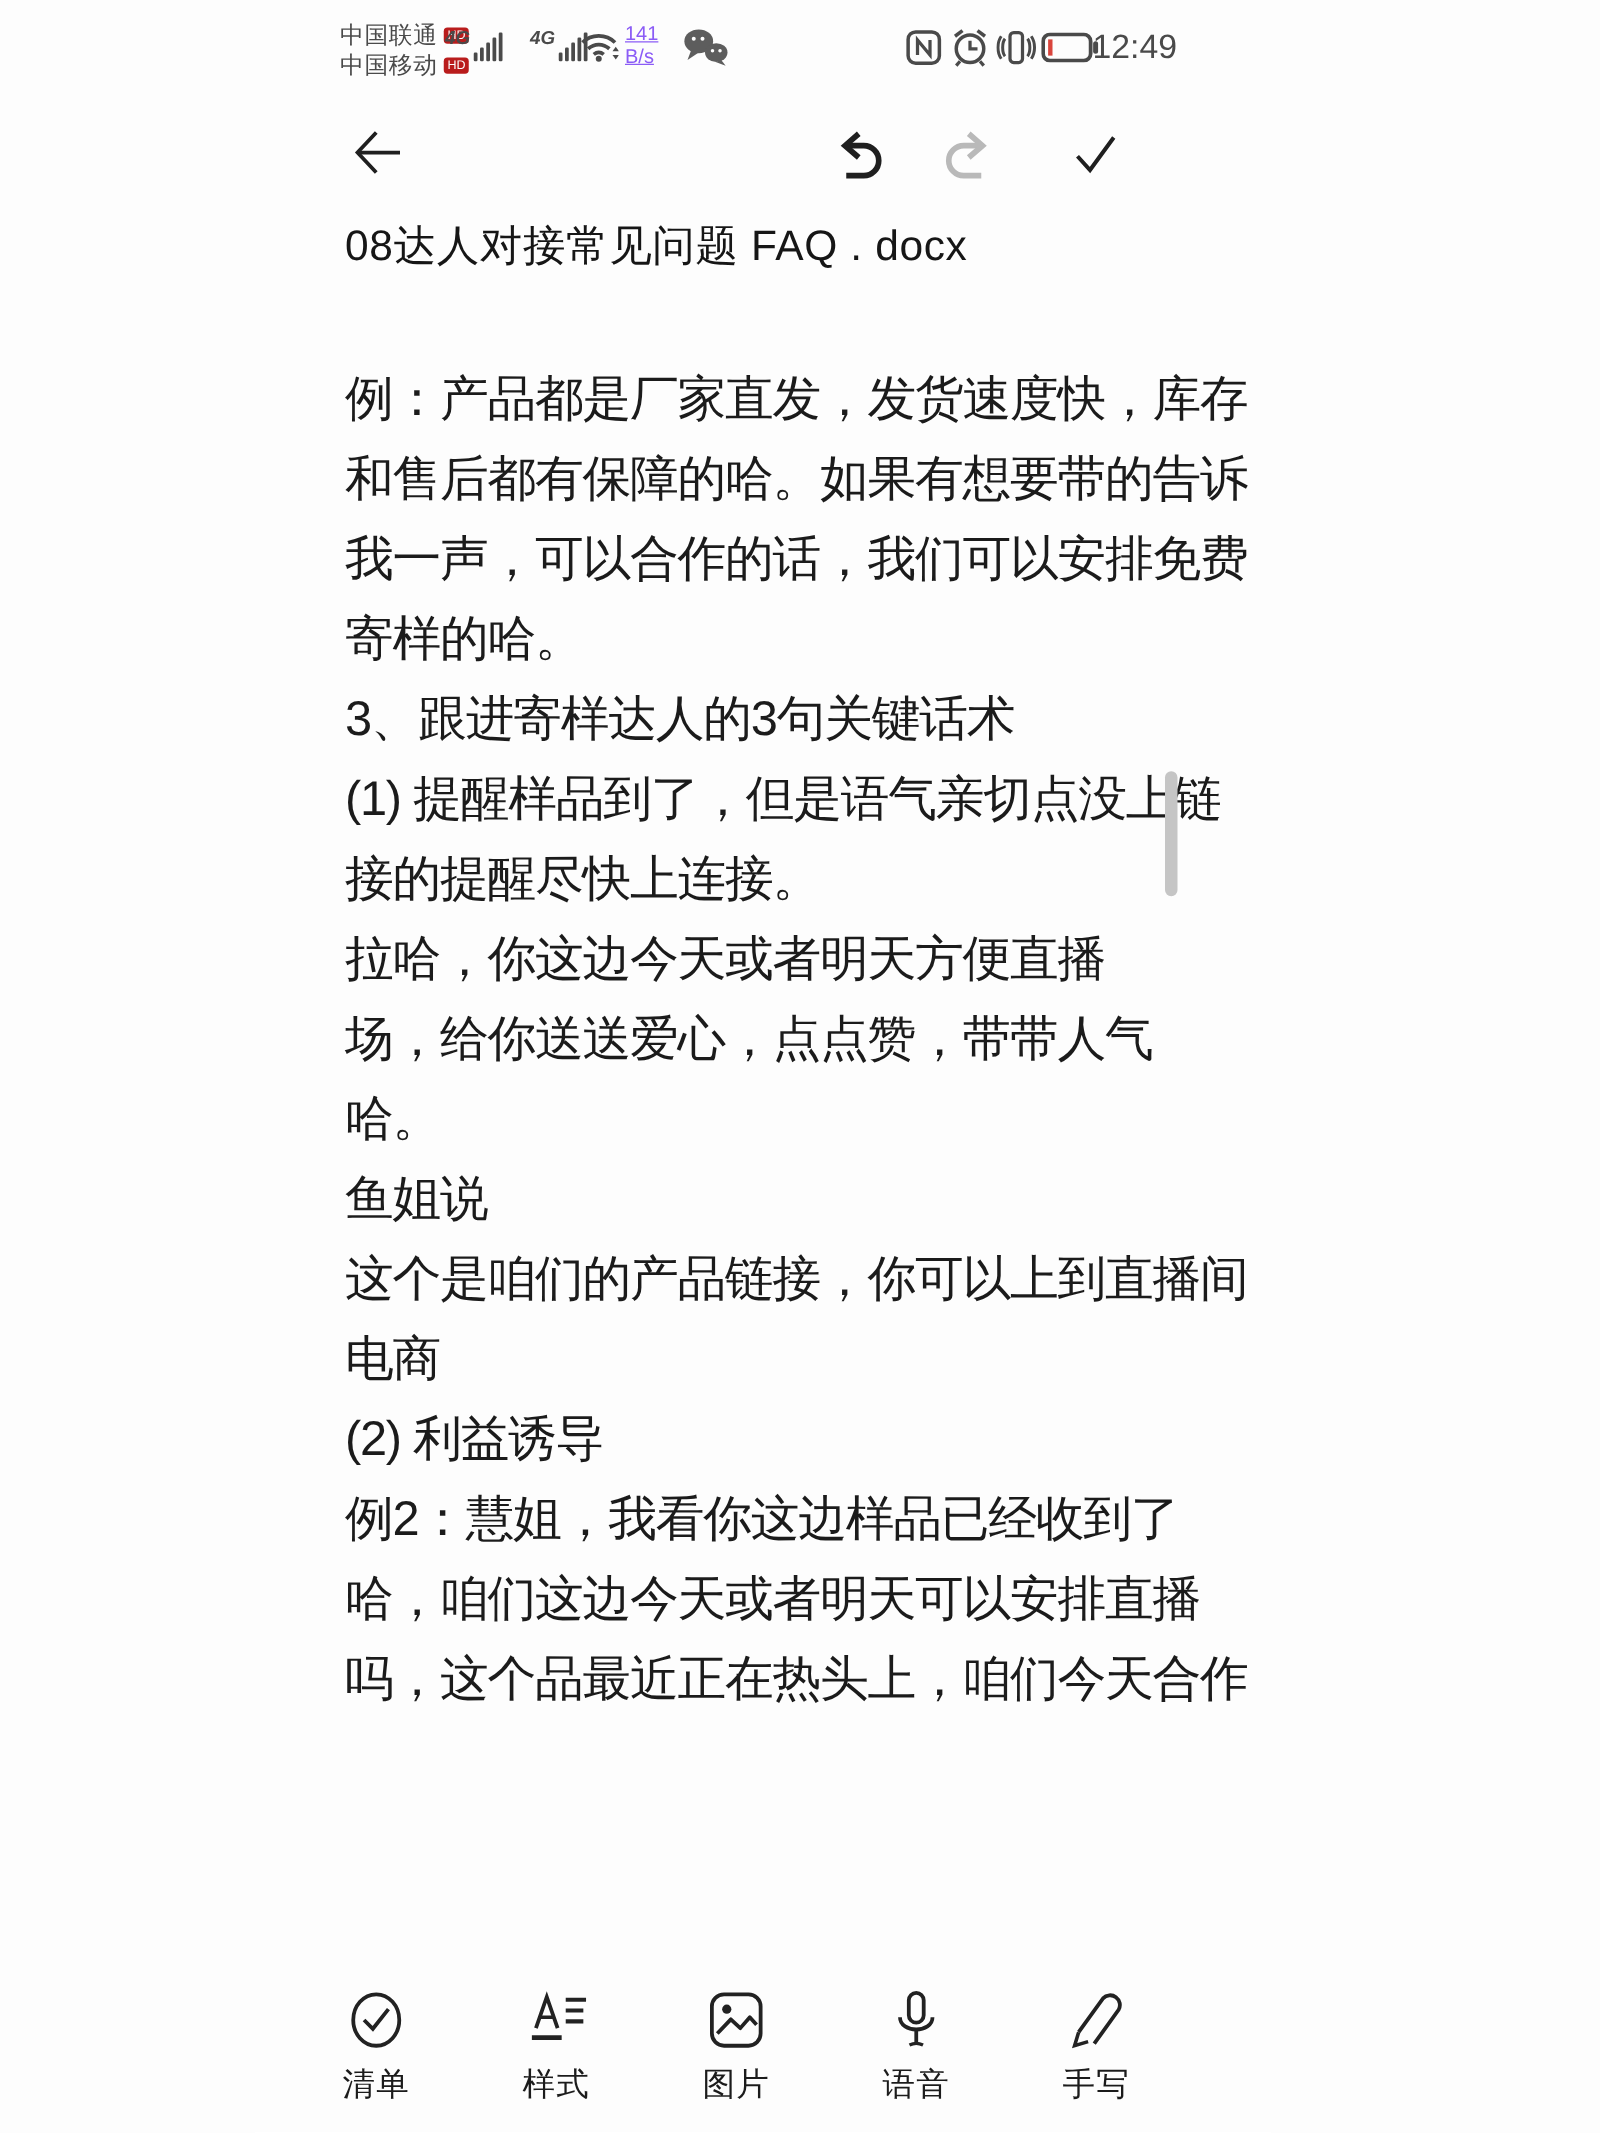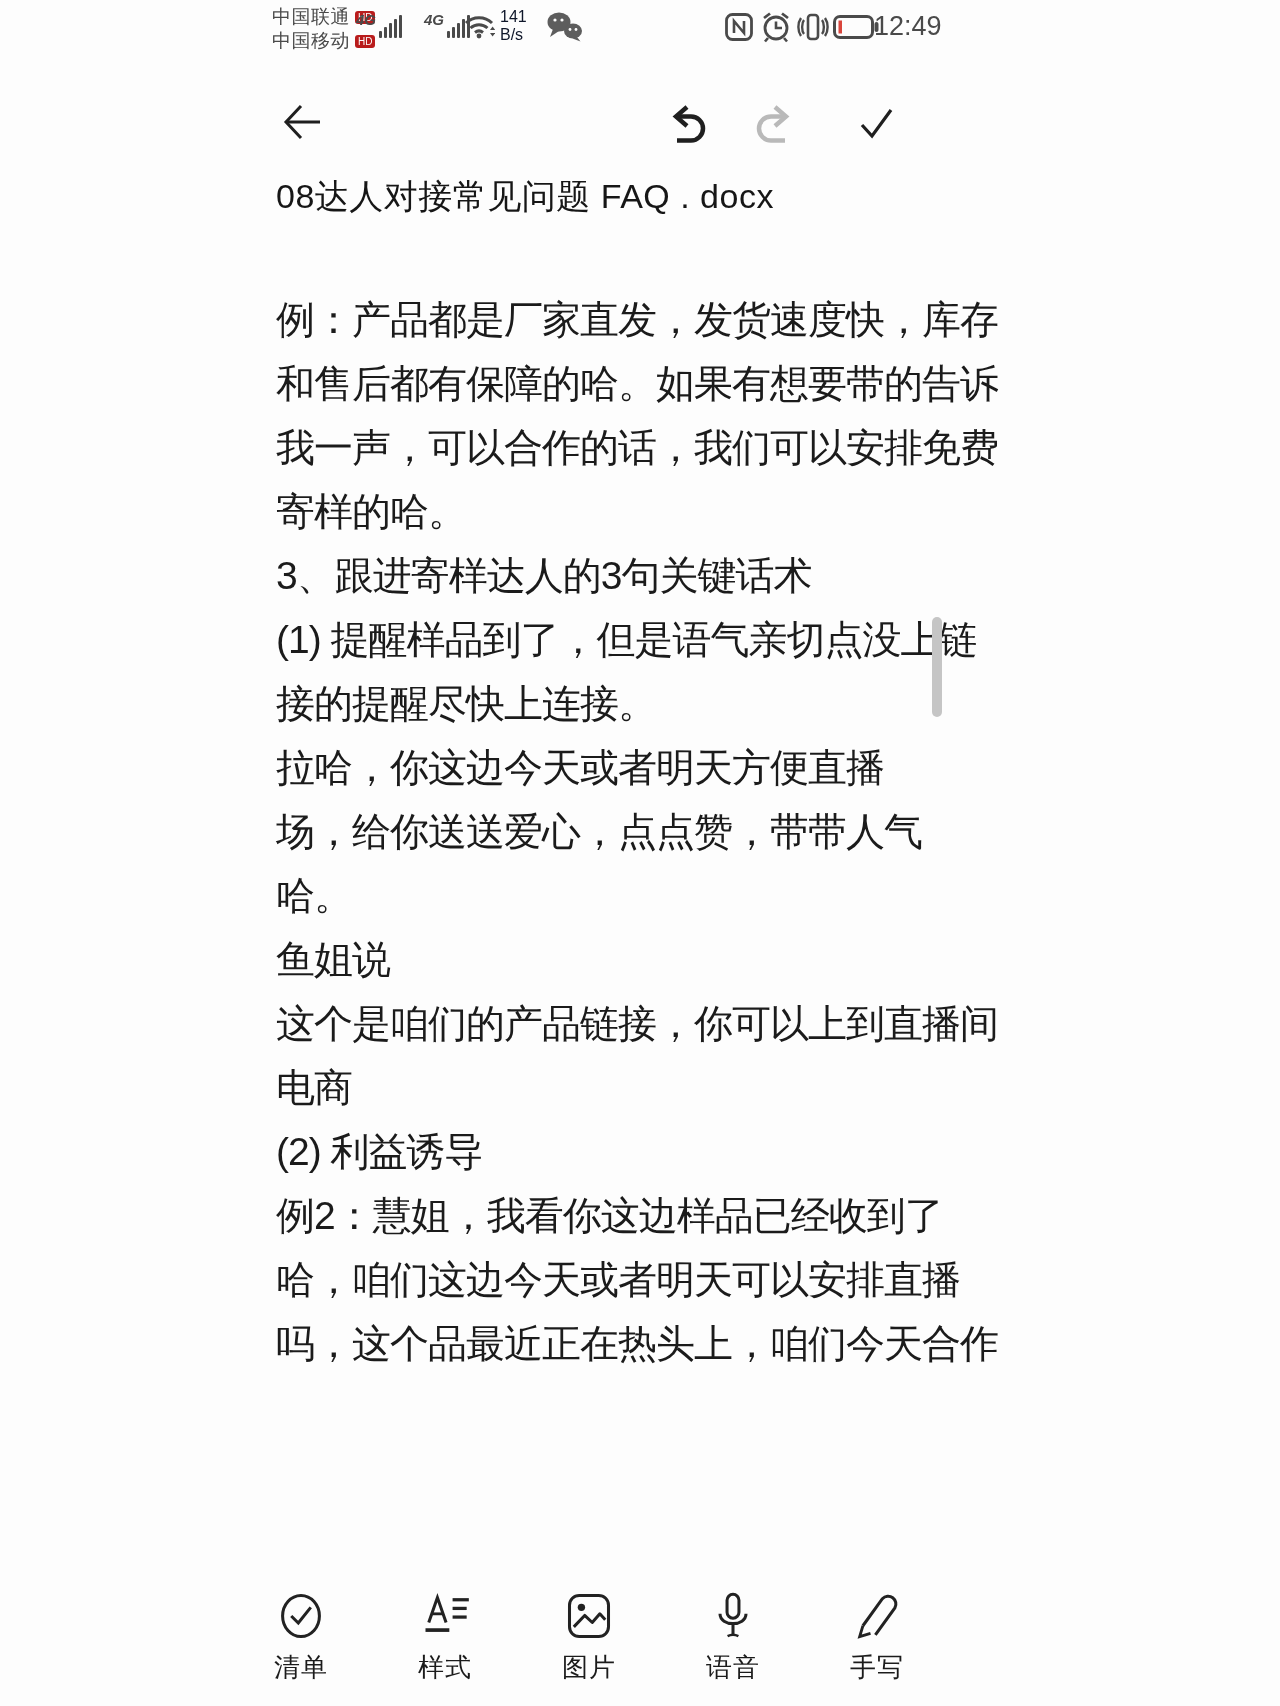--- a/index.html
+++ b/index.html
@@ -2,33 +2,33 @@
 <html><head>
 <meta charset="utf-8">
 <style>
   * { margin:0; padding:0; box-sizing:border-box; }
   html,body { background:#ffffff; }
   .phone {
     position:relative; width:1280px; height:1706px; overflow:hidden;
     background:#fdfdfd; font-family:"Liberation Sans", sans-serif; color:#1a1a1a;
   }
   
-  .statusbar { position:absolute; left:0; top:0; width:1280px; height:58px; }
+  .statusbar { position:absolute; left:0; top:11px; width:1280px; height:58px; }
   .carriers { position:absolute; left:272px; top:5px; }
   .carrier-row { display:flex; align-items:center; height:24px; }
   .carrier-name { font-size:19px; color:#4a4a4a; letter-spacing:0.5px; }
   .hd-badge {
     margin-left:5px; background:#b91c1c; color:#fdfdfd; font-size:10px; font-weight:normal;
     border-radius:3px; padding:1px 3px; line-height:11px;
   }
   .sigcluster { position:absolute; top:12px; display:flex; align-items:flex-end; }
   .net-label { font-size:15px; font-weight:bold; color:#4a4a4a; margin-right:3px; transform:translateY(-10px);font-style:italic; }
   .bars { display:flex; align-items:flex-end; gap:2px; height:26px; }
   .bars i { display:block; width:3px; background:#4a4a4a; border-radius:1px; }
-  .speedblock { position:absolute; left:500px; top:8px; font-size:16px; line-height:18px; color:#0f172a; }
+  .speedblock { position:absolute; left:500px; top:8px; font-size:16px; line-height:18px; color:#8b5cf6;text-decoration:underline; }
   .timetext { position:absolute; left:874px; top:11px; font-size:27px; color:#4a4a4a; }
   .sb-icon { position:absolute; }
   
   .toolbar { position:absolute; left:0; top:78px; width:1280px; height:64px; }
   .tbtn { position:absolute; width:48px; height:48px; cursor:pointer; }
   
   .doc-title {
     position:absolute; left:276px; top:174px; font-size:34px; color:#161616;
     letter-spacing:0.5px; white-space:nowrap;
   }

